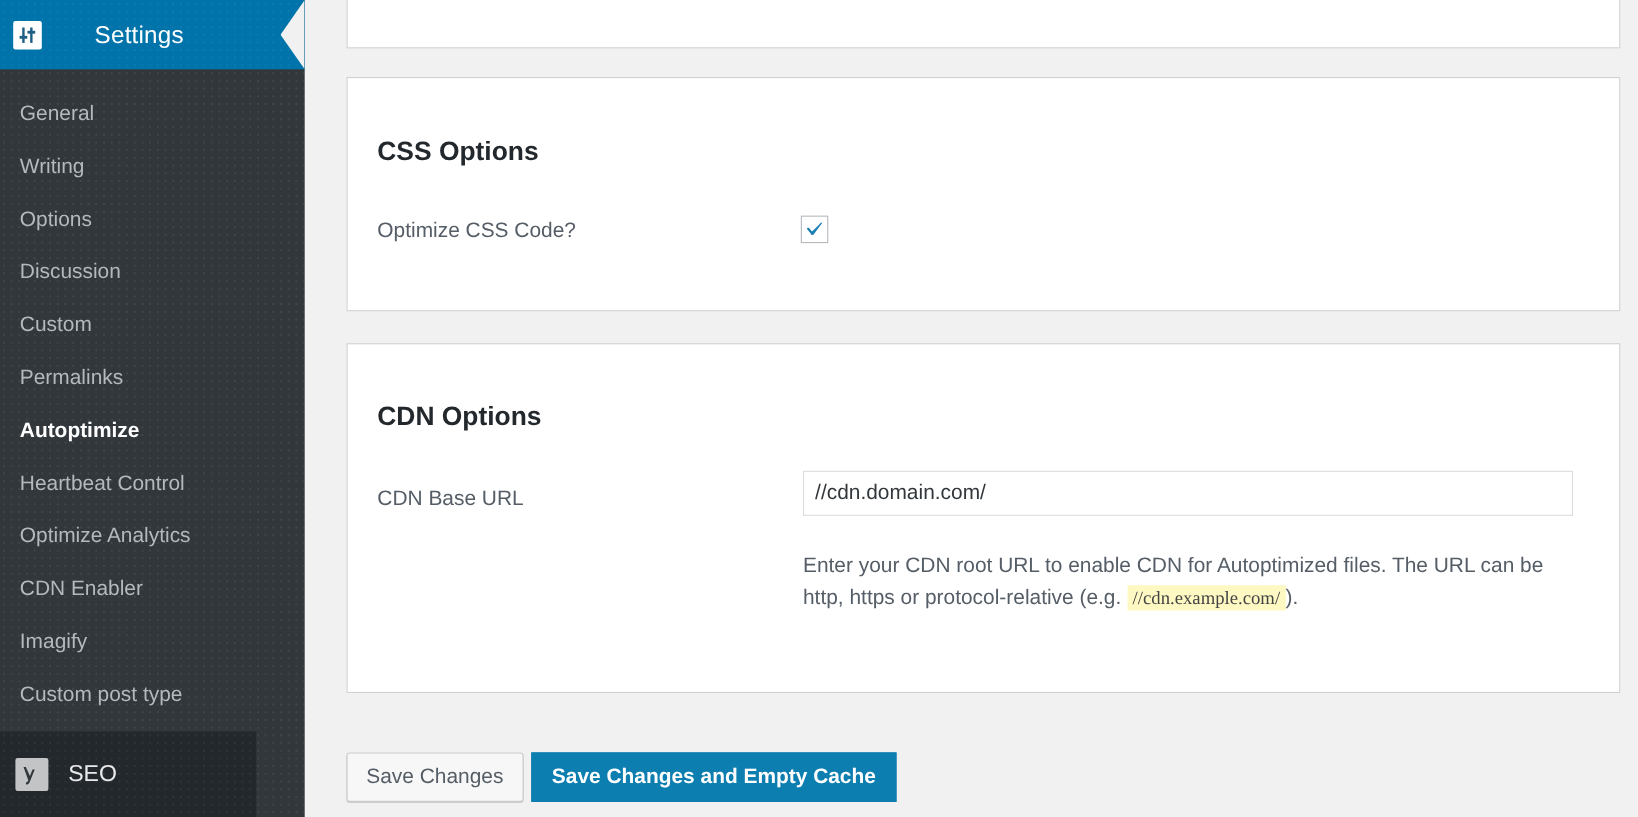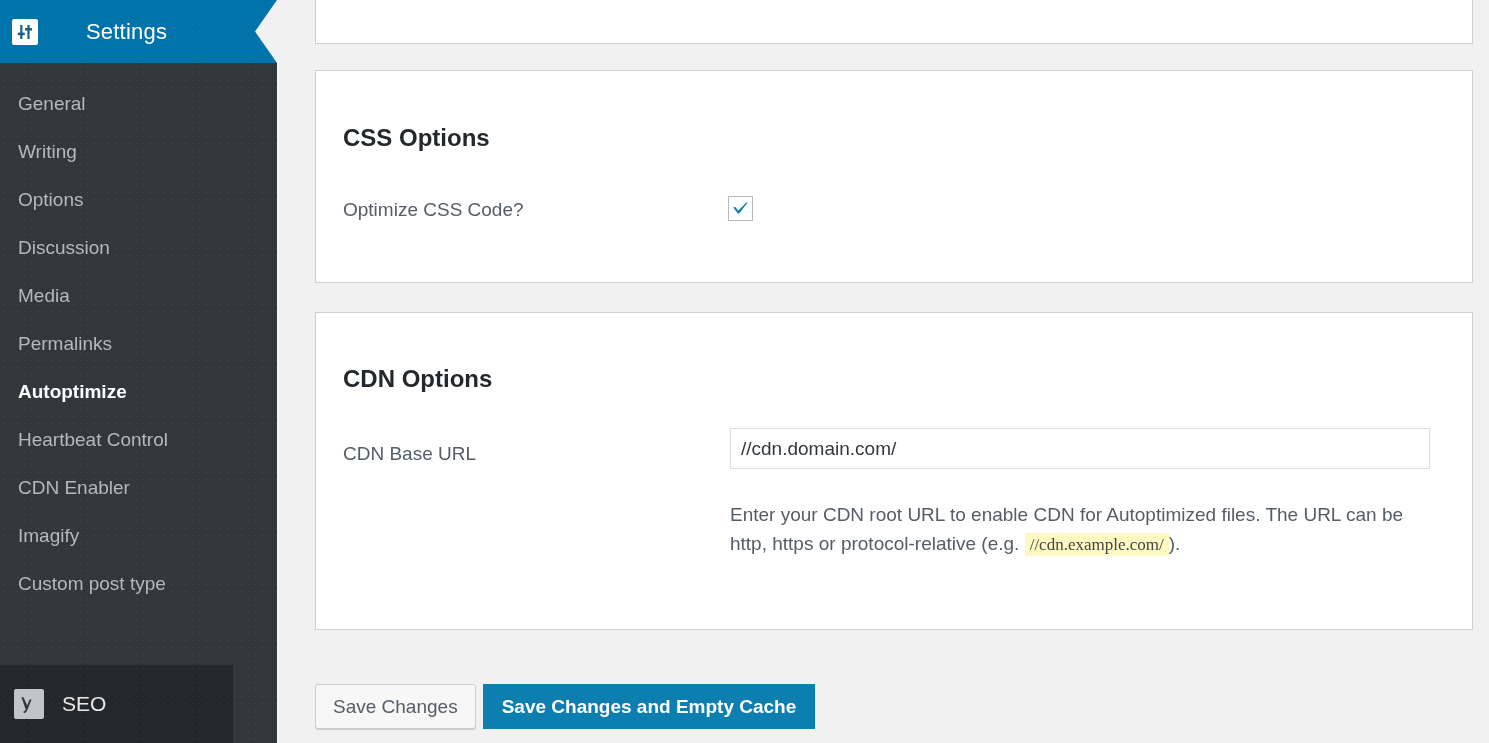--- a/index.html
+++ b/index.html
@@ -257,24 +257,25 @@
         </svg>
       </span>
       <span class="sidebar-header-title">Settings</span>
     </div>
 
     <div class="sidebar-menu">
       <a class="sidebar-item">General</a>
       <a class="sidebar-item">Writing</a>
       <a class="sidebar-item">Options</a>
       <a class="sidebar-item">Discussion</a>
-      <a class="sidebar-item">Media</a>
+      <a class="sidebar-item">Custom</a>
       <a class="sidebar-item">Permalinks</a>
       <a class="sidebar-item active">Autoptimize</a>
       <a class="sidebar-item">Heartbeat Control</a>
+      <a class="sidebar-item">Optimize Analytics</a>
       <a class="sidebar-item">CDN Enabler</a>
       <a class="sidebar-item">Imagify</a>
       <a class="sidebar-item">Custom post type</a>
     </div>
 
     <div class="sidebar-footer">
       <span class="seo-icon">
         <svg width="26" height="26" viewBox="0 0 26 26" aria-hidden="true">
           <rect x="1" y="1" width="22" height="22" rx="1.5" fill="#c3c4c6"></rect>
           <path d="M7.5 6.2 L11.2 14.4 L13.6 8.6 L15.6 8.6 L11.0 19.8 C10.3 21.4 9.2 22.1 7.6 22.1 L7.6 20.2 C8.5 20.2 9.0 19.9 9.4 19.0 L9.7 18.3 L5.4 6.2 Z" fill="#32373c"></path>

